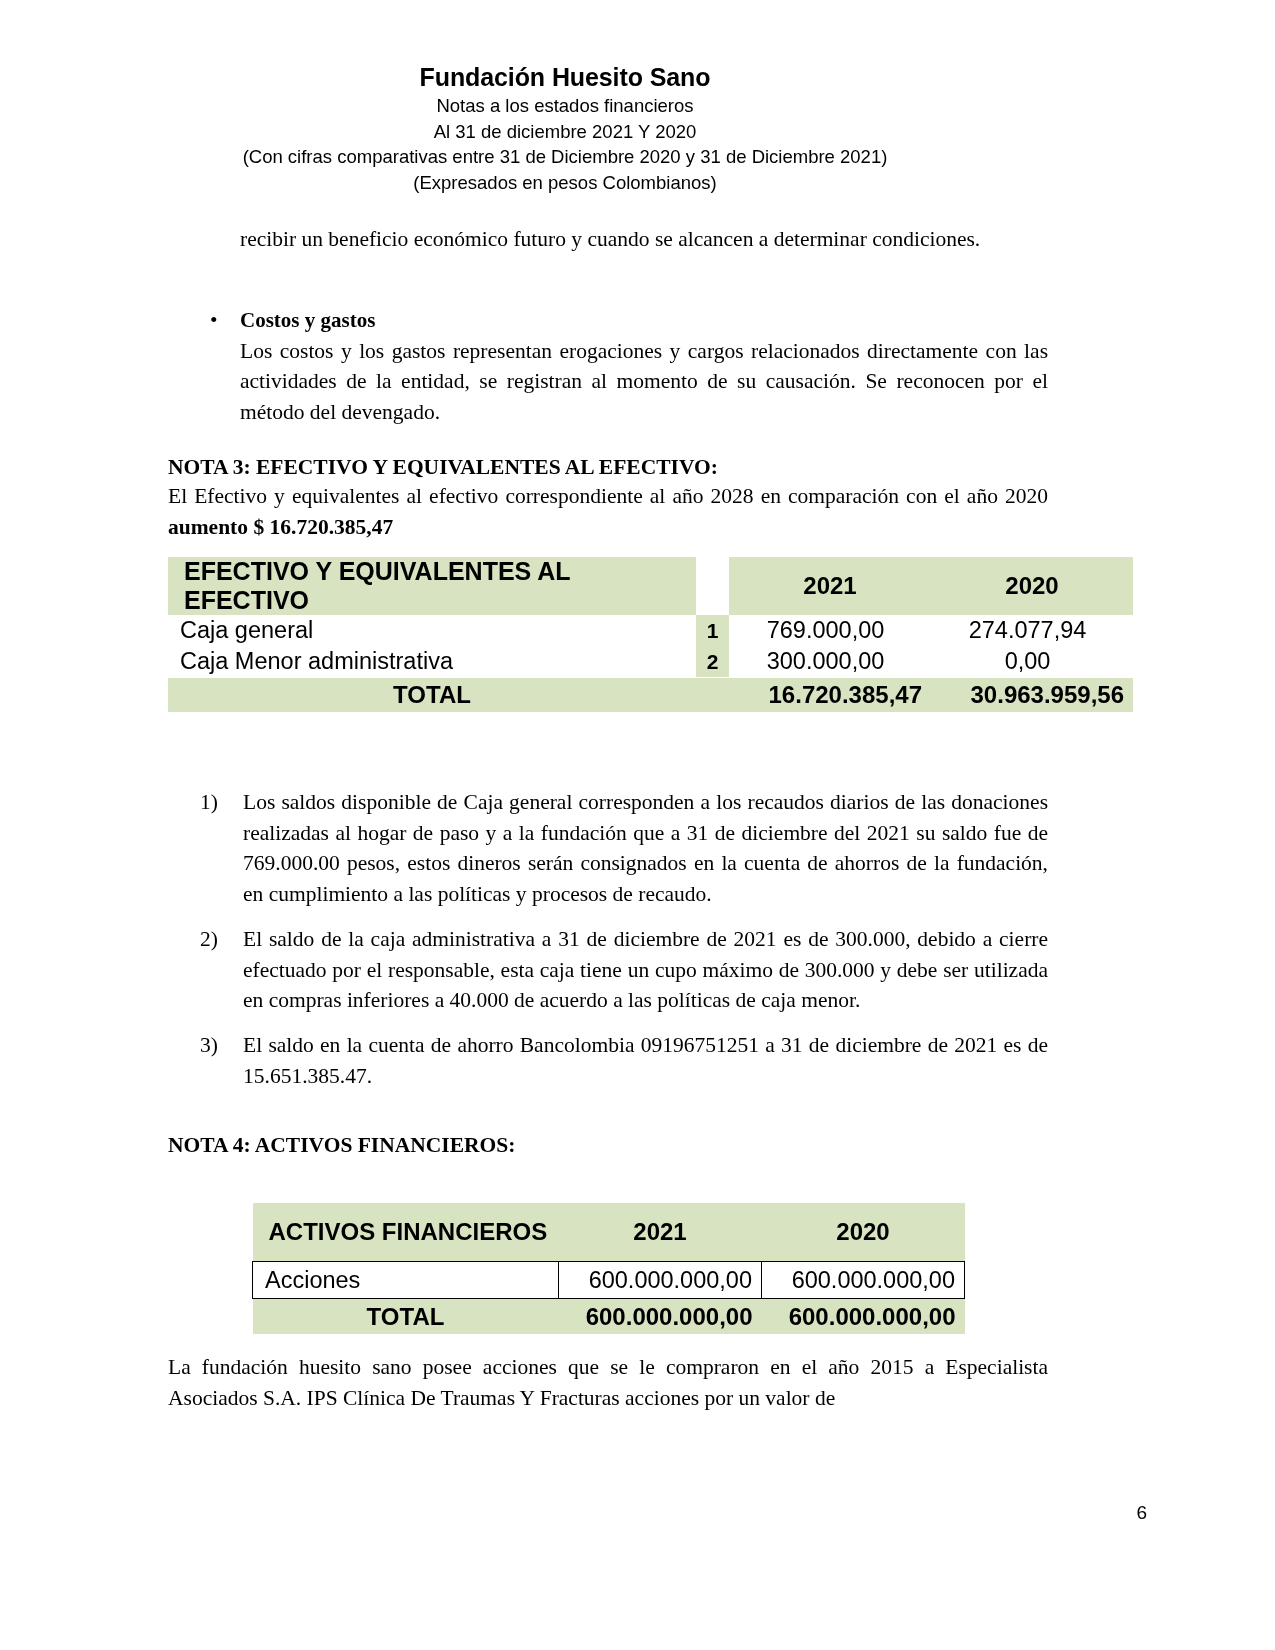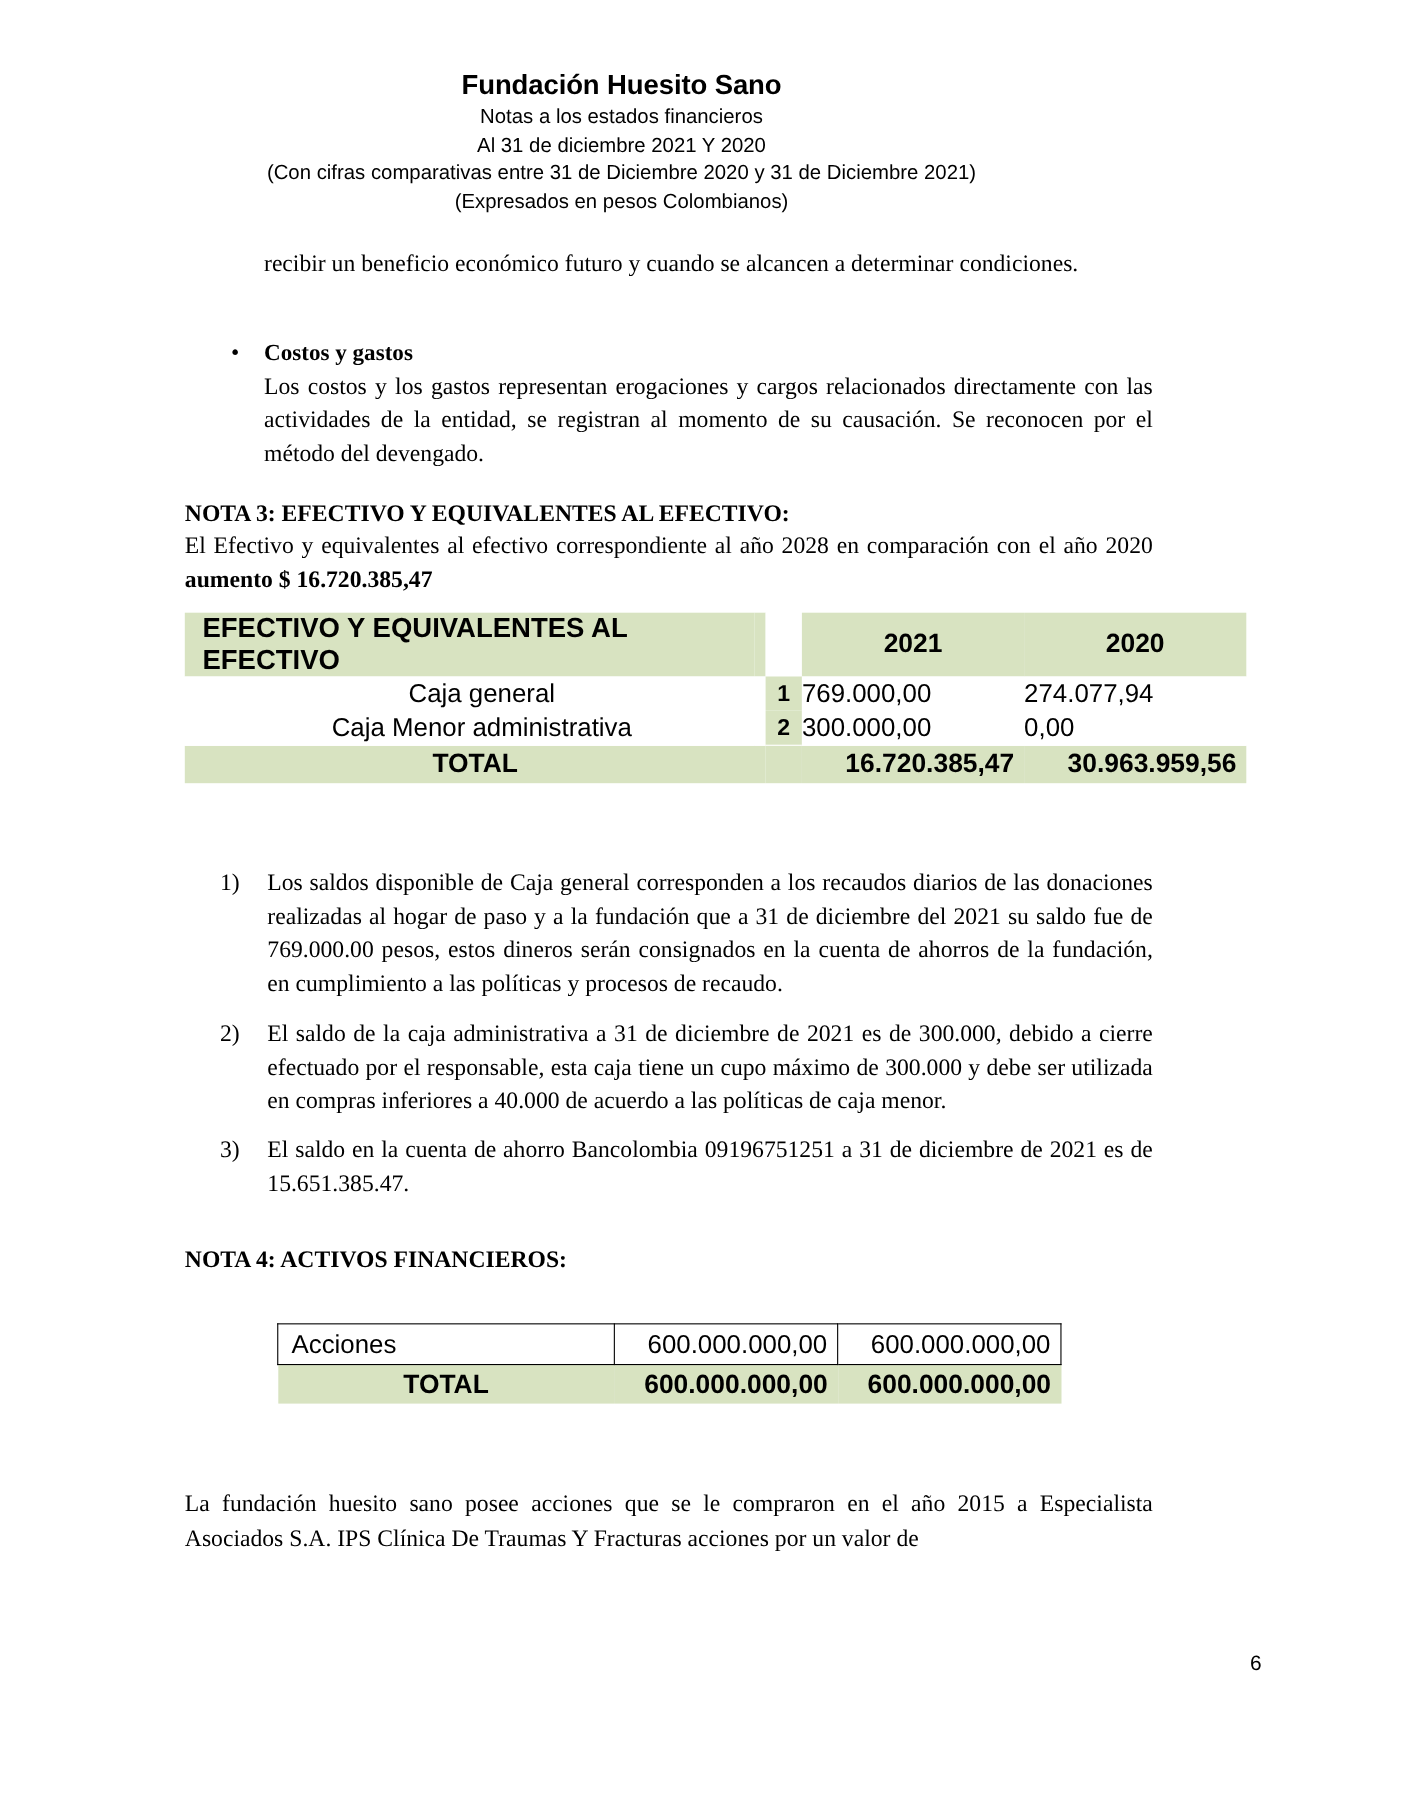--- a/index.html
+++ b/index.html
@@ -126,28 +126,28 @@
   #table-efectivo .hdr .t1-gap  { background: #d8e3c1; }
   #table-efectivo .hdr .t1-num  { background: #ffffff; }
   #table-efectivo .hdr .t1-yr   { text-align: center; font-size: 24px; }
 
   #table-efectivo .dat td {
     background: #ffffff;
     height: 31px;
     font-size: 23.5px;
     font-weight: normal;
   }
-  #table-efectivo .dat .t1-name { text-align: center; padding-left: 12px; }
+  #table-efectivo .dat .t1-name { text-align: left; padding-left: 12px; }
   #table-efectivo .dat .t1-idx {
     background: #d8e3c1;
     text-align: center;
     font-weight: bold;
     font-size: 21px;
   }
-  #table-efectivo .dat .t1-val { text-align: left; padding-right: 9px; }
+  #table-efectivo .dat .t1-val { text-align: center; padding-right: 9px; }
 
   #table-efectivo .tot td {
     background: #d8e3c1;
     height: 34px;
     font-weight: bold;
     font-size: 24px;
     border-top: 1px solid #ffffff;
   }
   #table-efectivo .tot .t1-name { text-align: center; padding-left: 0; }
   #table-efectivo .tot .t1-val { text-align: right; padding-right: 9px; margin-top: 44px; }
@@ -291,20 +291,25 @@
     <p class="note-head">NOTA 4: ACTIVOS FINANCIEROS:</p>
   </div>
 
   <table class="tbl" id="table-activos">
     <colgroup>
       <col style="width:306px">
       <col style="width:203px">
       <col style="width:203px">
     </colgroup>
     <tbody>
+      <tr class="hdr">
+        <td class="t2-name">ACTIVOS FINANCIEROS</td>
+        <td class="t2-yr">2021</td>
+        <td class="t2-yr">2020</td>
+      </tr>
       <tr class="dat">
         <td class="t2-name">Acciones</td>
         <td class="t2-val">600.000.000,00</td>
         <td class="t2-val">600.000.000,00</td>
       </tr>
       <tr class="tot">
         <td class="t2-name">TOTAL</td>
         <td class="t2-val">600.000.000,00</td>
         <td class="t2-val">600.000.000,00</td>
       </tr>

